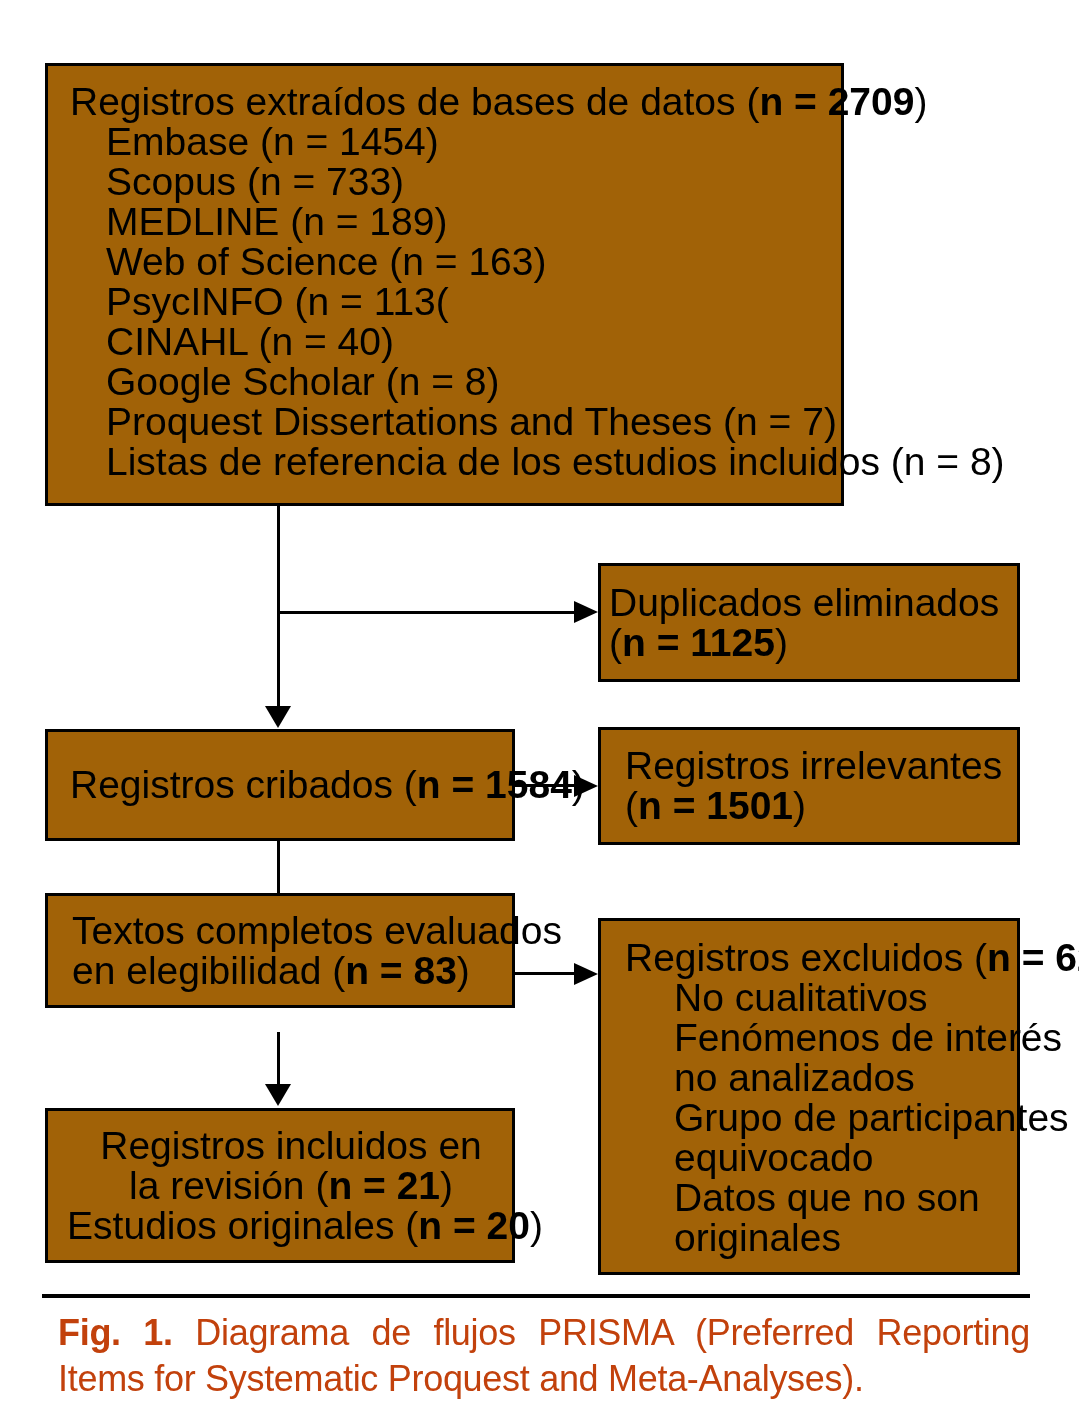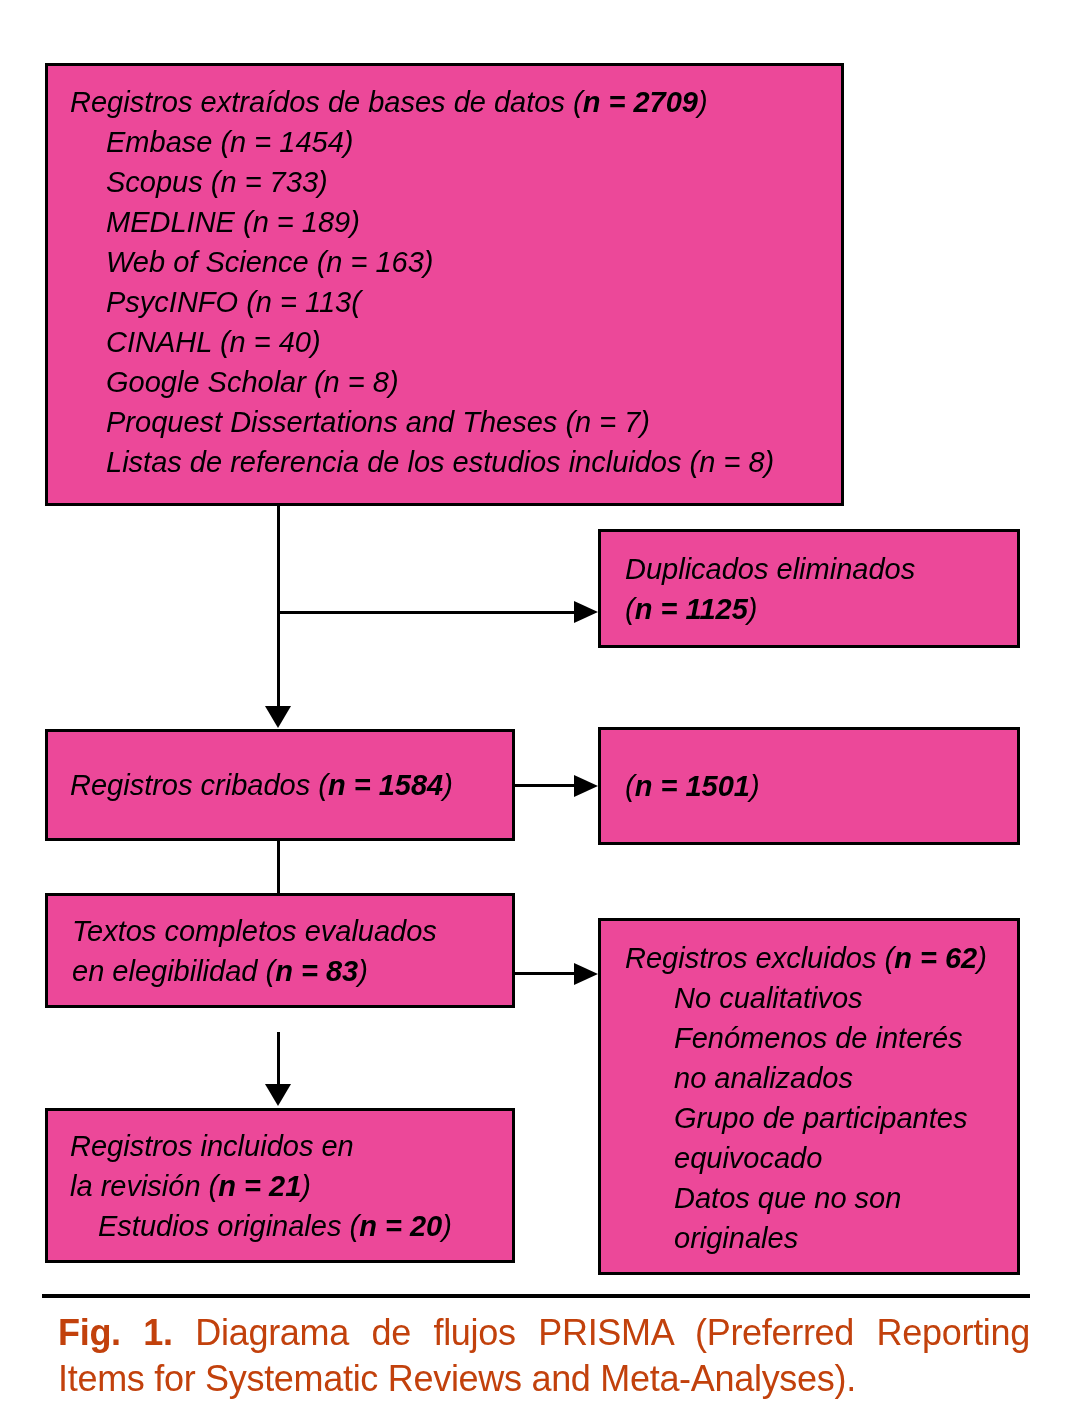--- a/index.html
+++ b/index.html
@@ -4,22 +4,22 @@
 <style>
   html,body { margin:0; padding:0; background:#ffffff; }
   #stage {
     position:relative; width:1079px; height:1403px;
     background:#ffffff; overflow:hidden;
     font-family:"Liberation Sans", sans-serif;
     color:#000;
   }
   .box {
     position:absolute; box-sizing:border-box;
-    border:3px solid #000; background:#ec4899;
-    font-size:29px; line-height:40px; color:#000;font-style:italic;
+    border:3px solid #000; background:#a16207;
+    font-size:39px; line-height:40px; color:#000;
   }
   .box .ln { white-space:nowrap; }
   .vcenter { display:flex; flex-direction:column; justify-content:center; }
   .b { font-weight:700; }
   .sub { margin-left:36px; }
   .reason { margin-left:49px; }
   .inc-sub { margin-left:28px; }
 
   
   .hline, .vline { position:absolute; background:#000; }
@@ -59,33 +59,34 @@
     <div class="ln sub">Google Scholar (n = 8)</div>
     <div class="ln sub">Proquest Dissertations and Theses (n = 7)</div>
     <div class="ln sub">Listas de referencia de los estudios incluidos (n = 8)</div>
   </div>
 
   <div class="vline" style="left:277px; top:506px; width:3px; height:202px;"></div>
   <div class="ah-down" style="left:265px; top:706px;"></div>
   <div class="hline" style="left:277px; top:611px; width:298px; height:3px;"></div>
   <div class="ah-right" style="left:574px; top:601px;"></div>
 
-  <div class="box vcenter" style="left:598px; top:529px; width:422px; height:119px; padding-left:24px;">
+  <div class="box vcenter" style="left:598px; top:563px; width:422px; height:119px; padding-left:8px;">
     <div class="ln">Duplicados eliminados</div>
     <div class="ln"><span>(</span><span class="b">n = 1125</span><span>)</span></div>
   </div>
 
   <div class="box vcenter" style="left:45px; top:729px; width:470px; height:112px; padding-left:22px;">
     <div class="ln"><span>Registros cribados (</span><span class="b">n = 1584</span><span>)</span></div>
   </div>
 
   <div class="hline" style="left:515px; top:784px; width:60px; height:3px;"></div>
   <div class="ah-right" style="left:574px; top:775px;"></div>
 
   <div class="box vcenter" style="left:598px; top:727px; width:422px; height:118px; padding-left:24px;">
+    <div class="ln">Registros irrelevantes</div>
     <div class="ln"><span>(</span><span class="b">n = 1501</span><span>)</span></div>
   </div>
 
   <div class="vline" style="left:277px; top:841px; width:3px; height:56px;"></div>
   <div class="ah-down" style="left:265px; top:895px;"></div>
 
   <div class="box vcenter" style="left:45px; top:893px; width:470px; height:115px; padding-left:24px;">
     <div class="ln">Textos completos evaluados</div>
     <div class="ln"><span>en elegibilidad (</span><span class="b">n = 83</span><span>)</span></div>
   </div>
@@ -100,28 +101,28 @@
     <div class="ln reason">no analizados</div>
     <div class="ln reason">Grupo de participantes</div>
     <div class="ln reason">equivocado</div>
     <div class="ln reason">Datos que no son</div>
     <div class="ln reason">originales</div>
   </div>
 
   <div class="vline" style="left:277px; top:1032px; width:3px; height:54px;"></div>
   <div class="ah-down" style="left:265px; top:1084px;"></div>
 
-  <div class="box vcenter" style="left:45px; top:1108px; width:470px; height:155px; padding-left:22px;">
+  <div class="box vcenter" style="left:45px; top:1108px; width:470px; height:155px; padding-left:22px;align-items:center;">
     <div class="ln">Registros incluidos en</div>
     <div class="ln"><span>la revisión (</span><span class="b">n = 21</span><span>)</span></div>
     <div class="ln inc-sub"><span>Estudios originales (</span><span class="b">n = 20</span><span>)</span></div>
   </div>
 
   <div id="divider"></div>
   <div id="caption">
     <div class="cap-line1">
       <span class="b">Fig. 1.</span>
       <span>Diagrama de flujos PRISMA (Preferred Reporting</span>
     </div>
-    <div class="cap-line2">Items for Systematic Reviews and Meta-Analyses).</div>
+    <div class="cap-line2">Items for Systematic Proquest and Meta-Analyses).</div>
   </div>
 
 </div>
 
 </body></html>

